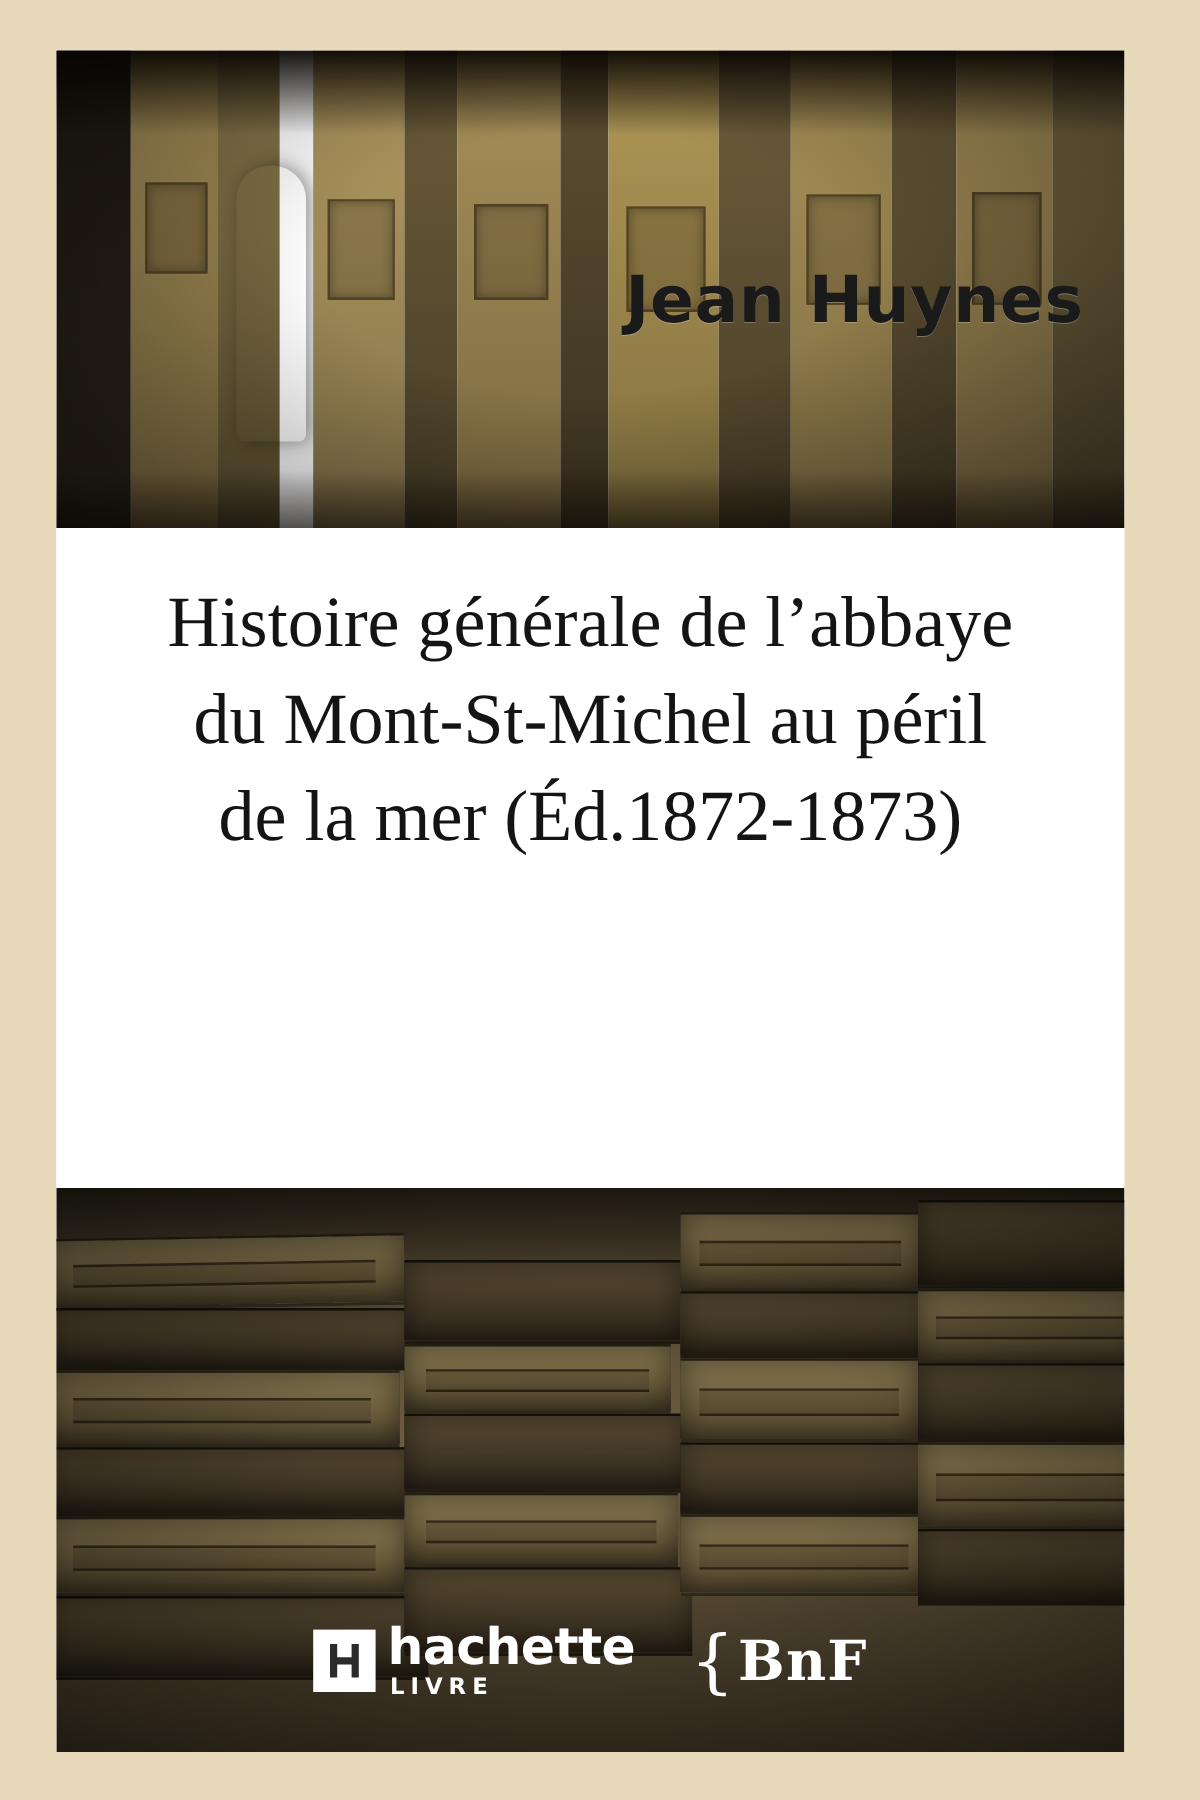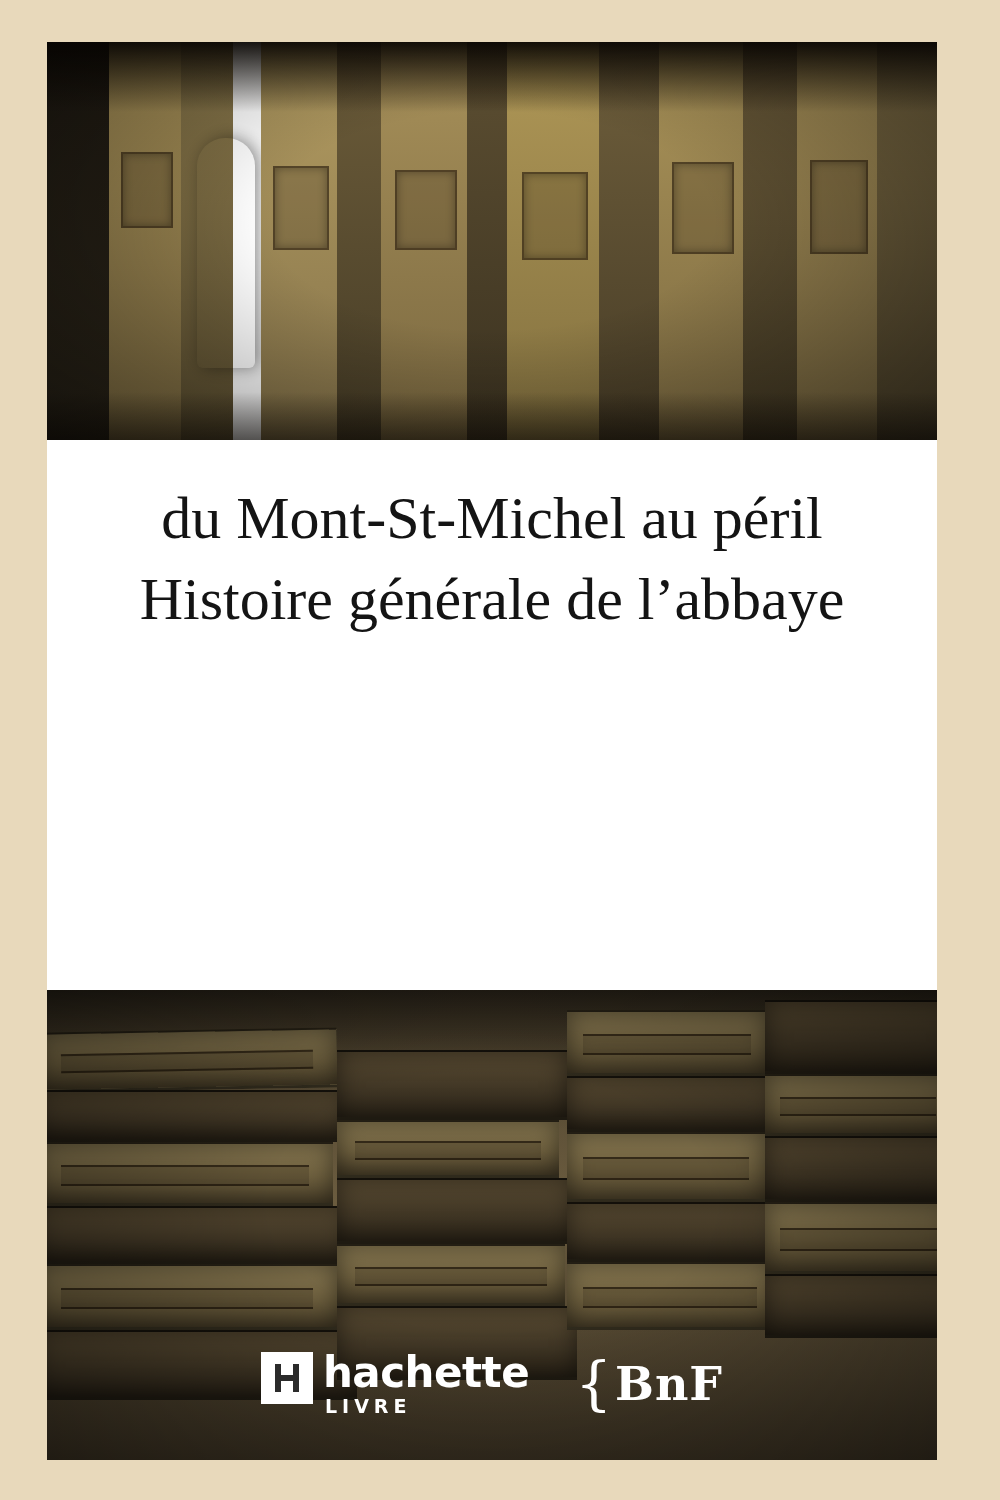--- a/index.html
+++ b/index.html
@@ -162,20 +162,21 @@
     left: 0;
     bottom: 44px;
     width: 890px;
     display: flex;
     justify-content: center;
     align-items: center;
     gap: 46px;
   }
   .hachette {
     display: flex;
+    align-items: center;
     gap: 10px;
   }
   .hachette .mark {
     width: 52px; height: 52px;
     background: #ffffff;
     display: flex; align-items: center; justify-content: center;
   }
   .hachette .mark svg { display: block; }
   .hachette .words {
     display: flex;
@@ -245,26 +246,28 @@
         <div class="lbl" style="top:120px;height:88px;"></div>
       </div>
       <div class="spine" style="left:696px;width:54px;background:linear-gradient(180deg,#6a5a39,#443a24);"></div>
       <div class="spine" style="left:750px;width:80px;background:linear-gradient(180deg,#a68f57,#786740);">
         <div class="lbl" style="top:118px;height:90px;"></div>
       </div>
       <div class="spine" style="left:830px;width:60px;background:linear-gradient(180deg,#7b6a43,#4e432b);"></div>
       <div class="topshadow"></div>
       <div class="botshadow"></div>
       <div class="vignette"></div>
+      <div class="author">Jean Huynes</div>
     </div>
 
     <div class="title-band">
       <div class="title">
+        <span class="ln">Histoire générale de l’abbaye</span>
         <span class="ln">du Mont-St-Michel au péril</span>
-        <span class="ln">Histoire générale de l’abbaye</span>
+        <span class="ln">de la mer (Éd.1872-1873)</span>
       </div>
     </div>
 
     <div class="photo-bottom">
       <div class="stack" style="left:-10px;top:40px;width:300px;height:60px;transform:rotate(-1deg);">
           <div class="band"></div>
         </div>
       <div class="stack dark" style="left:-10px;top:100px;width:310px;height:52px;"></div>
       <div class="stack" style="left:-10px;top:152px;width:296px;height:64px;">
           <div class="band"></div>

